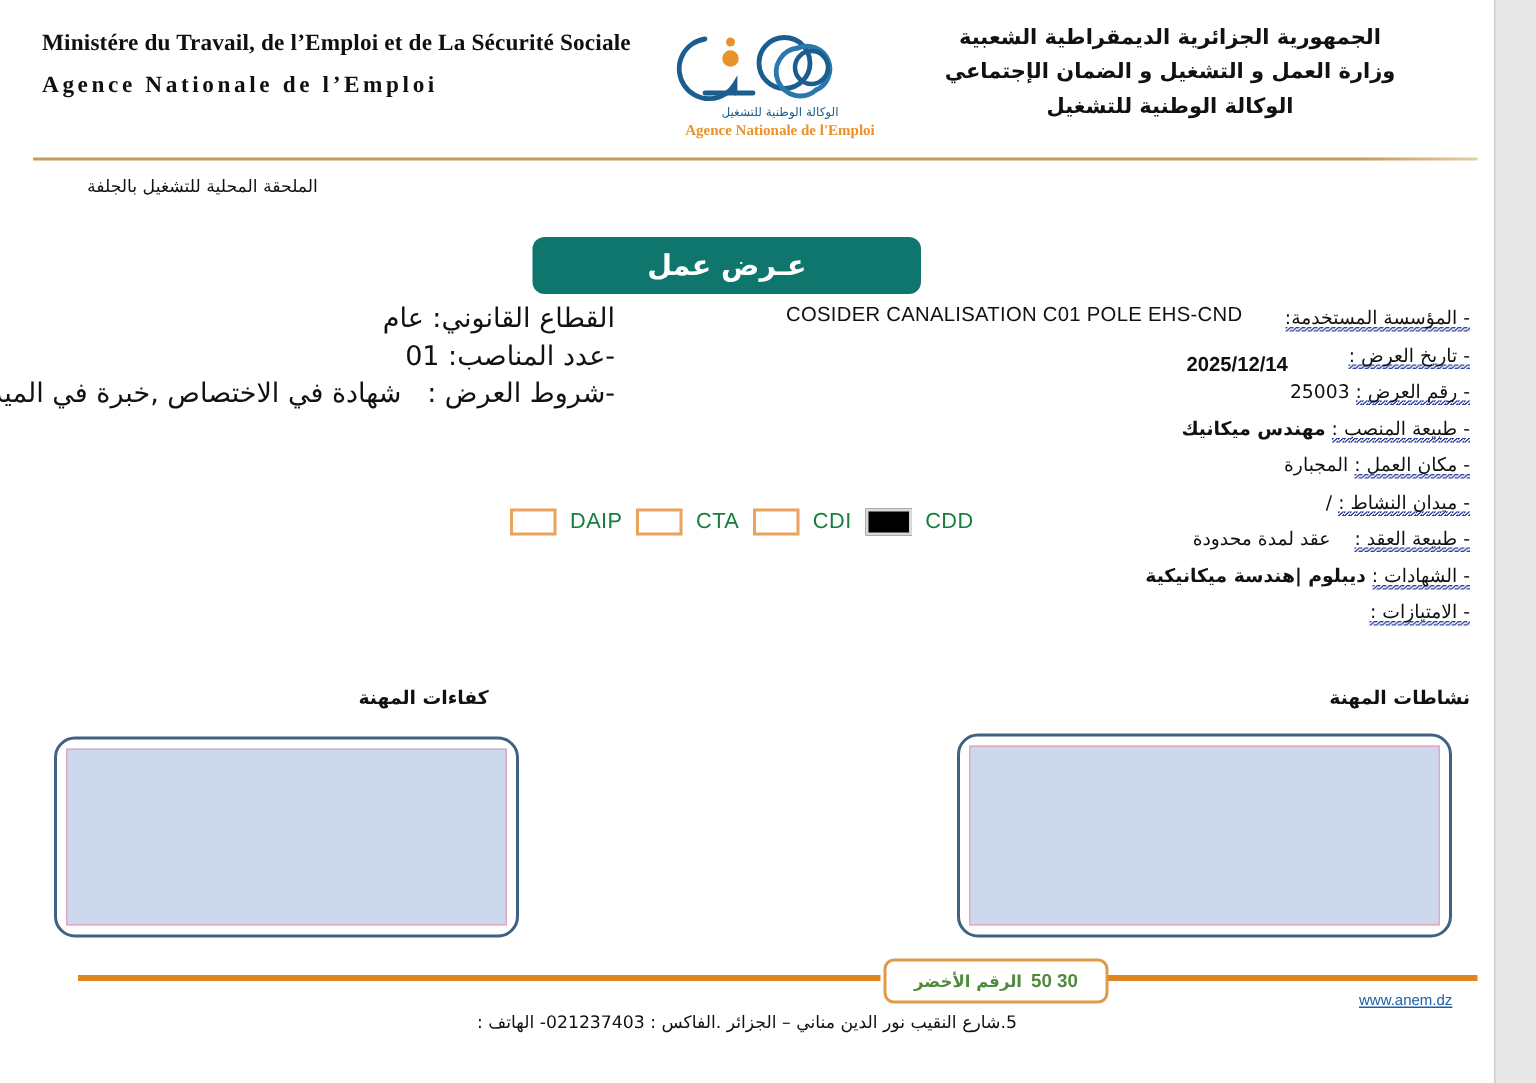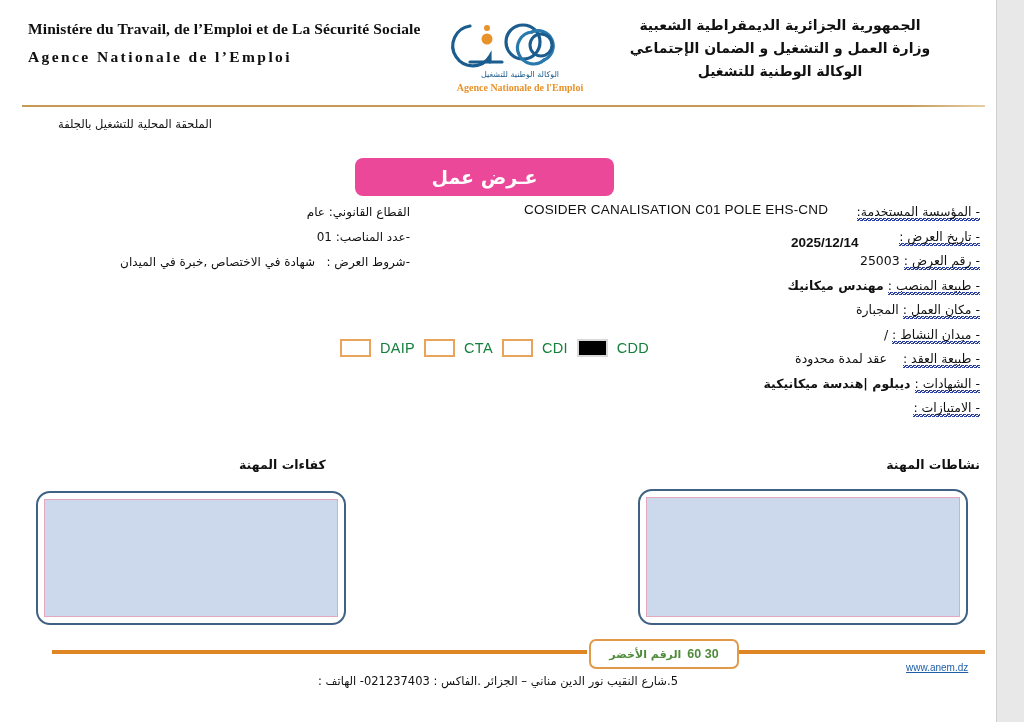--- a/index.html
+++ b/index.html
@@ -74,21 +74,21 @@
   }
   .squiggle-blue{
     background-image:repeating-linear-gradient(135deg,#2b3fa0 0 1px,transparent 1px 2px);
     background-size:4px 3px;background-repeat:repeat-x;background-position:0 100%;
     padding-bottom:2px;
   }
 
   
   .title-banner{
     position:absolute;left:355px;top:158px;width:259px;height:38px;
-    background:#ec4899;border-radius:8px;
+    background:#0f766e;border-radius:8px;
     display:flex;align-items:center;justify-content:center;
     color:#ffffff;font-family:"DejaVu Sans", sans-serif;font-weight:bold;font-size:19px;
     letter-spacing:1px;direction:rtl;
   }
 
   
   .info-right{
     position:absolute;right:16px;top:200px;width:420px;
     direction:rtl;text-align:right;
     font-family:"DejaVu Sans", sans-serif;font-size:12.5px;color:#111;
@@ -102,21 +102,21 @@
     letter-spacing:.2px;white-space:nowrap;
   }
   .date-val{
     position:absolute;left:791px;top:235px;
     font-family:"Liberation Sans", sans-serif;font-size:13.5px;font-weight:bold;color:#111;
   }
 
   .info-left{
     position:absolute;left:60px;top:200px;width:350px;
     direction:rtl;text-align:right;
-    font-family:"DejaVu Sans", sans-serif;font-size:12px;color:#111;
+    font-family:"DejaVu Sans", sans-serif;font-size:18px;color:#111;
   }
   .info-left .row{line-height:25px;white-space:nowrap;}
 
   
   .contract-row{
     position:absolute;left:340px;top:336px;width:400px;height:24px;
     display:flex;align-items:center;
   }
   .cbox{
     width:31px;height:18px;border:2px solid #e8a35c;background:#ffffff;
@@ -295,21 +295,21 @@
     <div class="inner-box"></div>
   </div>
   <div class="outer-box box-left">
     <div class="inner-box"></div>
   </div>
 
   <div class="footer-rule-left"></div>
   <div class="footer-rule-right"></div>
 
   <div class="green-badge">
-    <span class="num">30 60</span>
+    <span class="num">30 50</span>
     <span>الرقم الأخضر</span>
   </div>
 
   <a class="site-link" href="#">www.anem.dz</a>
 
   <div class="address">5.شارع النقيب نور الدين مناني – الجزائر .الفاكس : 021237403- الهاتف :</div>
 
 </div>
 <div class="page-right-margin"></div>
 

